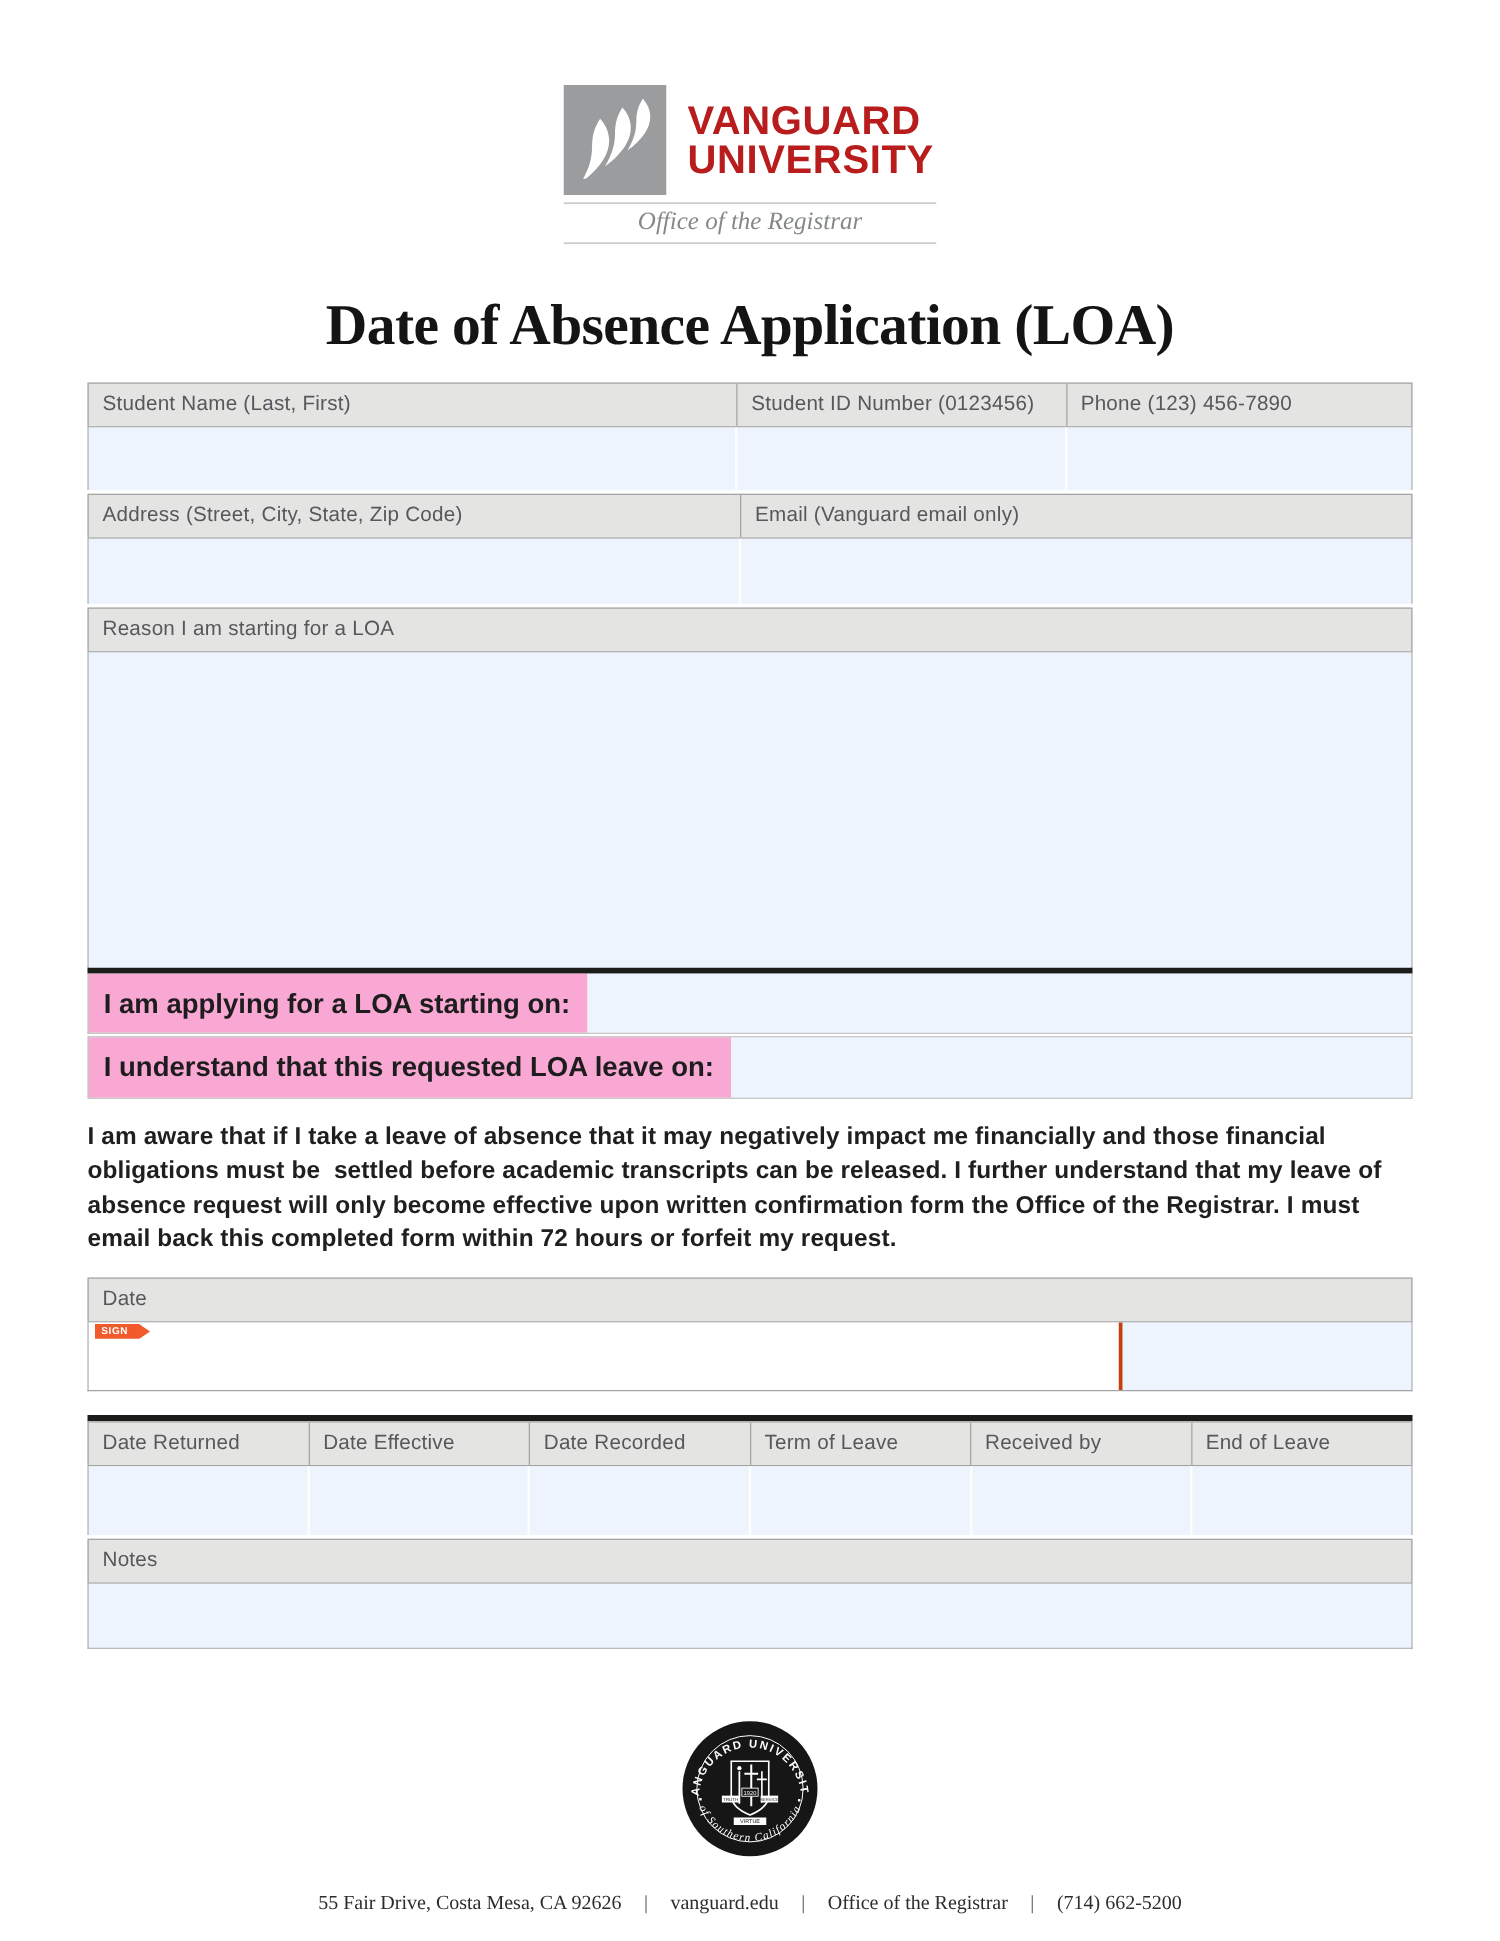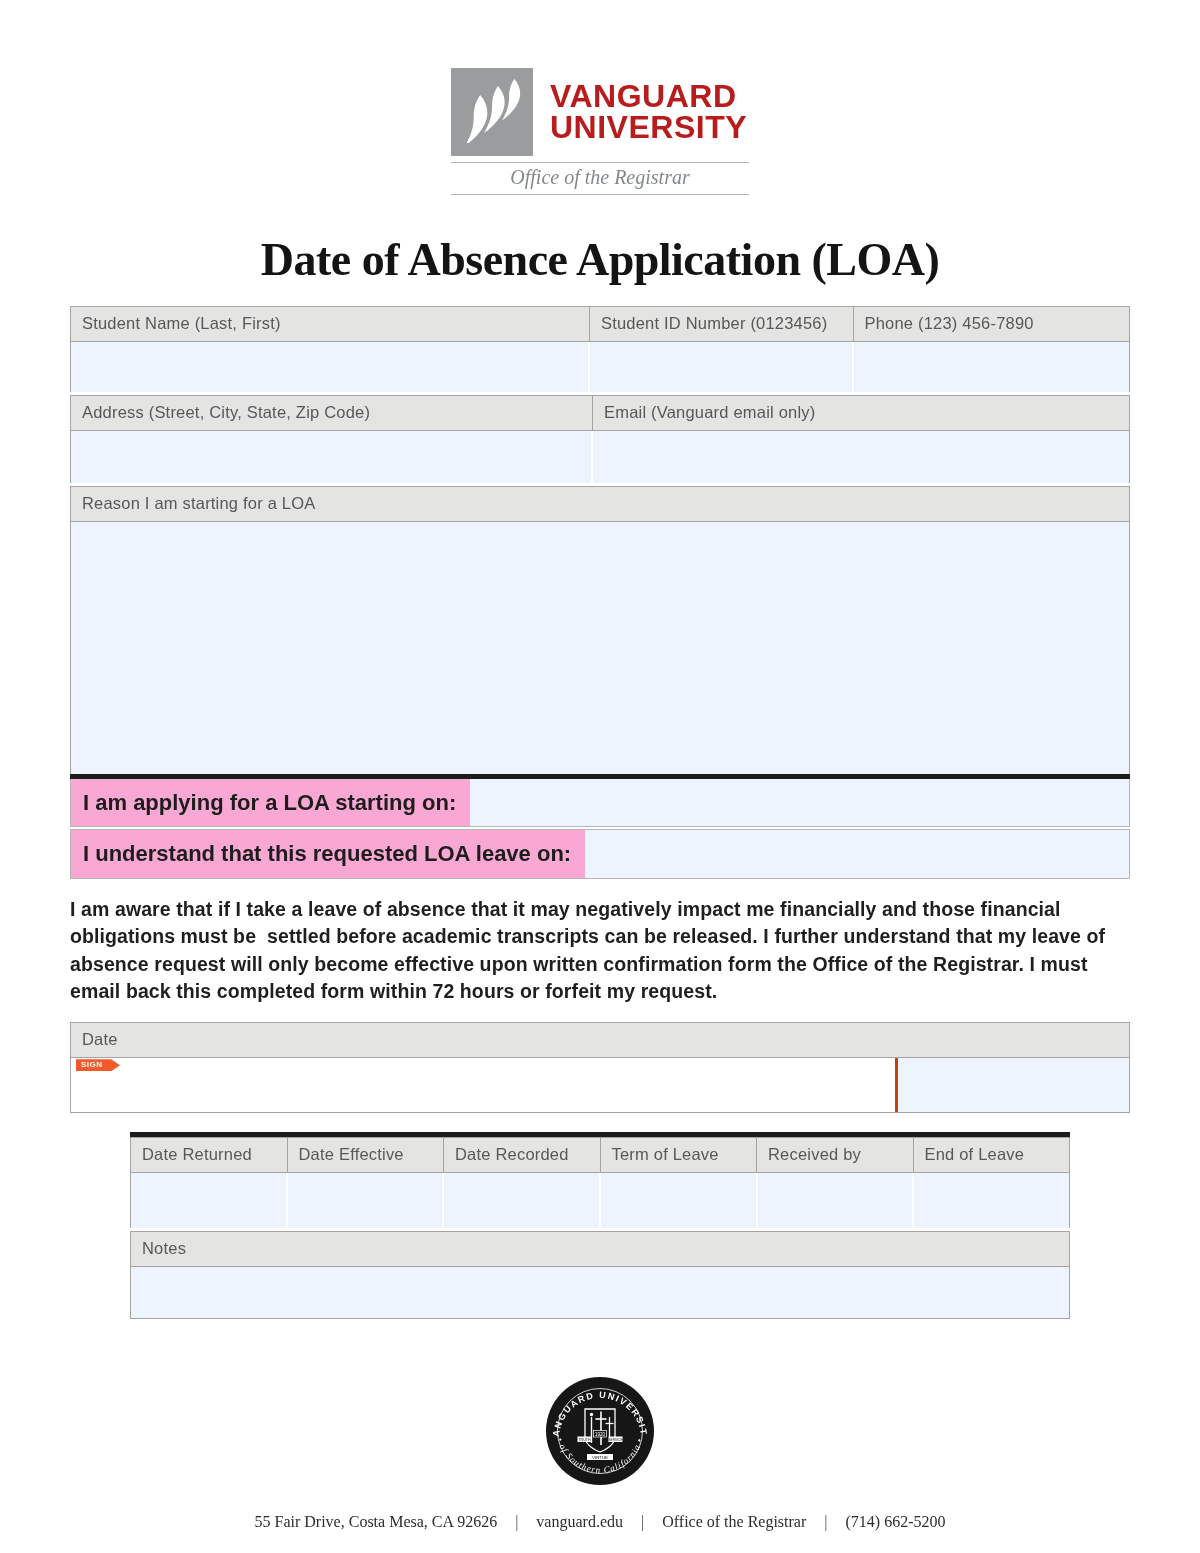--- a/index.html
+++ b/index.html
@@ -97,21 +97,21 @@
   .sig-date-cell { flex: 1; background: #edf4fd; }
   .sign-tag {
     position: absolute; top: 1px; left: 5px;
     width: 44px; height: 12px; background: #f15b2b;
     clip-path: polygon(0 0, 80% 0, 100% 50%, 80% 100%, 0 100%);
     color: #ffffff; font-size: 8px; font-weight: bold;
     line-height: 12px; padding-left: 5px; letter-spacing: 0.5px;
   }
 
   
-  .office-block { width: 940px; margin: 19px auto 0; }
+  .office-block { width: 1060px; margin: 19px auto 0; }
   .office-block .t-hdr .cell { flex: 1; }
   .office-input { height: 55px; }
   .office-input .icell { flex: 1; }
   .notes-input { height: 52px; border-bottom: 1px solid #a4a4a4; margin-bottom: 0; }
   .notes-input .icell { flex: 1; }
   .notes-hdr { margin-top: 2px; }
 
   
   .seal-wrap { text-align: center; margin-top: 56px; }
   .footer-line {

